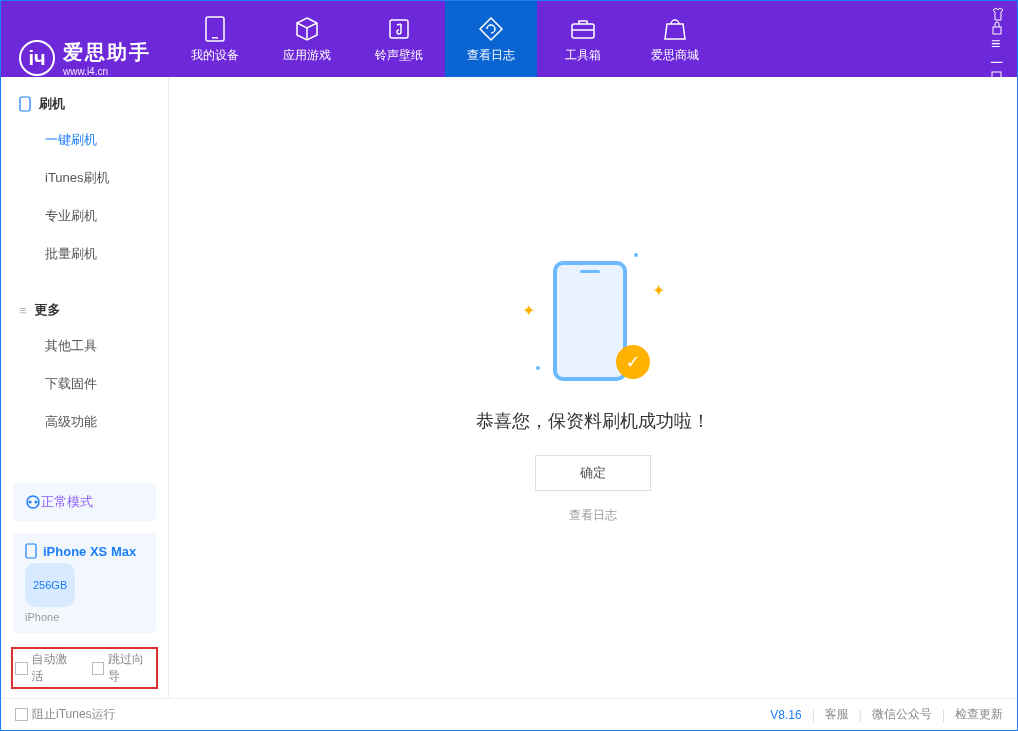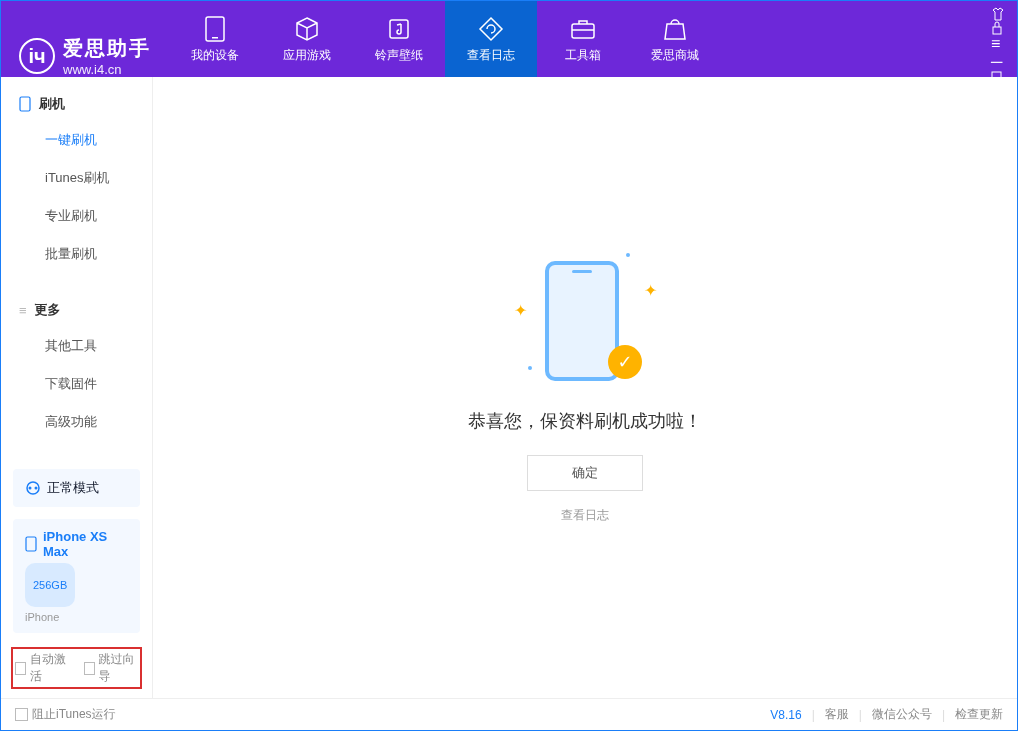--- a/index.html
+++ b/index.html
@@ -3,40 +3,40 @@
 <meta charset="utf-8">
 <style>
 * { margin: 0; padding: 0; box-sizing: border-box; font-family: "Microsoft YaHei", sans-serif; }
 body { background: #fff; width: 1018px; height: 731px; border: 1px solid #1a7ef8; display: flex; flex-direction: column; }
 
 .titlebar { background: #6d28d9; height: 76px; display: flex; align-items: flex-end; color: #fff; }
 .logo { display: flex; align-items: center; padding: 0 18px; }
 .logo-icon { width: 36px; height: 36px; border: 2px solid #fff; border-radius: 50%; display: flex; align-items: center; justify-content: center; font-weight: bold; font-size: 20px; }
 .logo-text { margin-left: 8px; }
 .logo-text .main { font-size: 20px; font-weight: bold; letter-spacing: 2px; }
-.logo-text .sub { font-size: 13px; opacity: 0.9; }
+.logo-text .sub { font-size: 10px; opacity: 0.9; }
 
 .nav { display: flex; height: 100%; }
 .nav-item { width: 92px; display: flex; flex-direction: column; align-items: center; justify-content: center; cursor: pointer; font-size: 12px; }
 .nav-item.active { background: #0a64d1; }
 .nav-icon { width: 28px; height: 28px; margin-bottom: 4px; display:flex; align-items:center; justify-content:center; }
 .header-right { margin-left:auto; display:flex; flex-direction:column; align-items:flex-end; height:100%; justify-content:space-between; padding:6px 12px 10px 0;}
 .header-icons-bottom { display:flex; gap:14px; }
 .circ-btn { width:26px; height:26px; border:1.5px solid #fff; border-radius:50%; display:flex; align-items:center; justify-content:center; cursor:pointer; }
 
 .body { flex: 1; display: flex; overflow:hidden; }
-.sidebar { width: 152px; border-right: 1px solid #eee; display:flex; flex-direction:column; }
+.sidebar { width: 168px; border-right: 1px solid #eee; display:flex; flex-direction:column; }
 .side-section { padding: 10px 0; }
 .side-header { display:flex; align-items:center; padding: 8px 18px; font-size: 13px; color:#333; font-weight:bold; }
 .side-header .icn { margin-right:8px; color:#1a7ef8; }
 .side-item { padding: 10px 18px 10px 44px; font-size: 13px; color:#555; cursor:pointer; }
 .side-item.active { color:#1a7ef8; }
 
 .device-box { margin: 6px 12px; background:#f3f8ff; border-radius:4px; padding:10px 12px; }
-.device-box .mode { font-size:13px; color:#0f172a; display:flex; align-items:center; gap:6px;}
+.device-box .mode { font-size:13px; color:#8b5cf6; display:flex; align-items:center; }
 .device-box2 { margin: 6px 12px; background:#f3f8ff; border-radius:4px; padding:10px 12px; }
 .device-box2 .name { font-size:13px; color:#1a7ef8; font-weight:bold; display:flex; align-items:center; gap:6px;}
 .badge { display:inline-block; background:#d8eaff; color:#1a7ef8; font-size:11px; padding:16px 8px; border-radius:10px; margin-top:4px;}
 .device-box2 .type { font-size:11px; color:#999; margin-top:4px;}
 
 .checkbox-row { border:2px solid #d93030; margin:8px 10px 9px 10px; padding:2px; display:flex; gap:14px; }
 .chk { display:flex; align-items:center; gap:4px; font-size:12px; color:#888; cursor:pointer;}
 .chk-box { width:13px; height:13px; border:1px solid #bbb; }
 
 .statusbar { height:32px; border-top:1px solid #eee; display:flex; align-items:center; padding:0 14px; font-size:12px; color:#888; }

